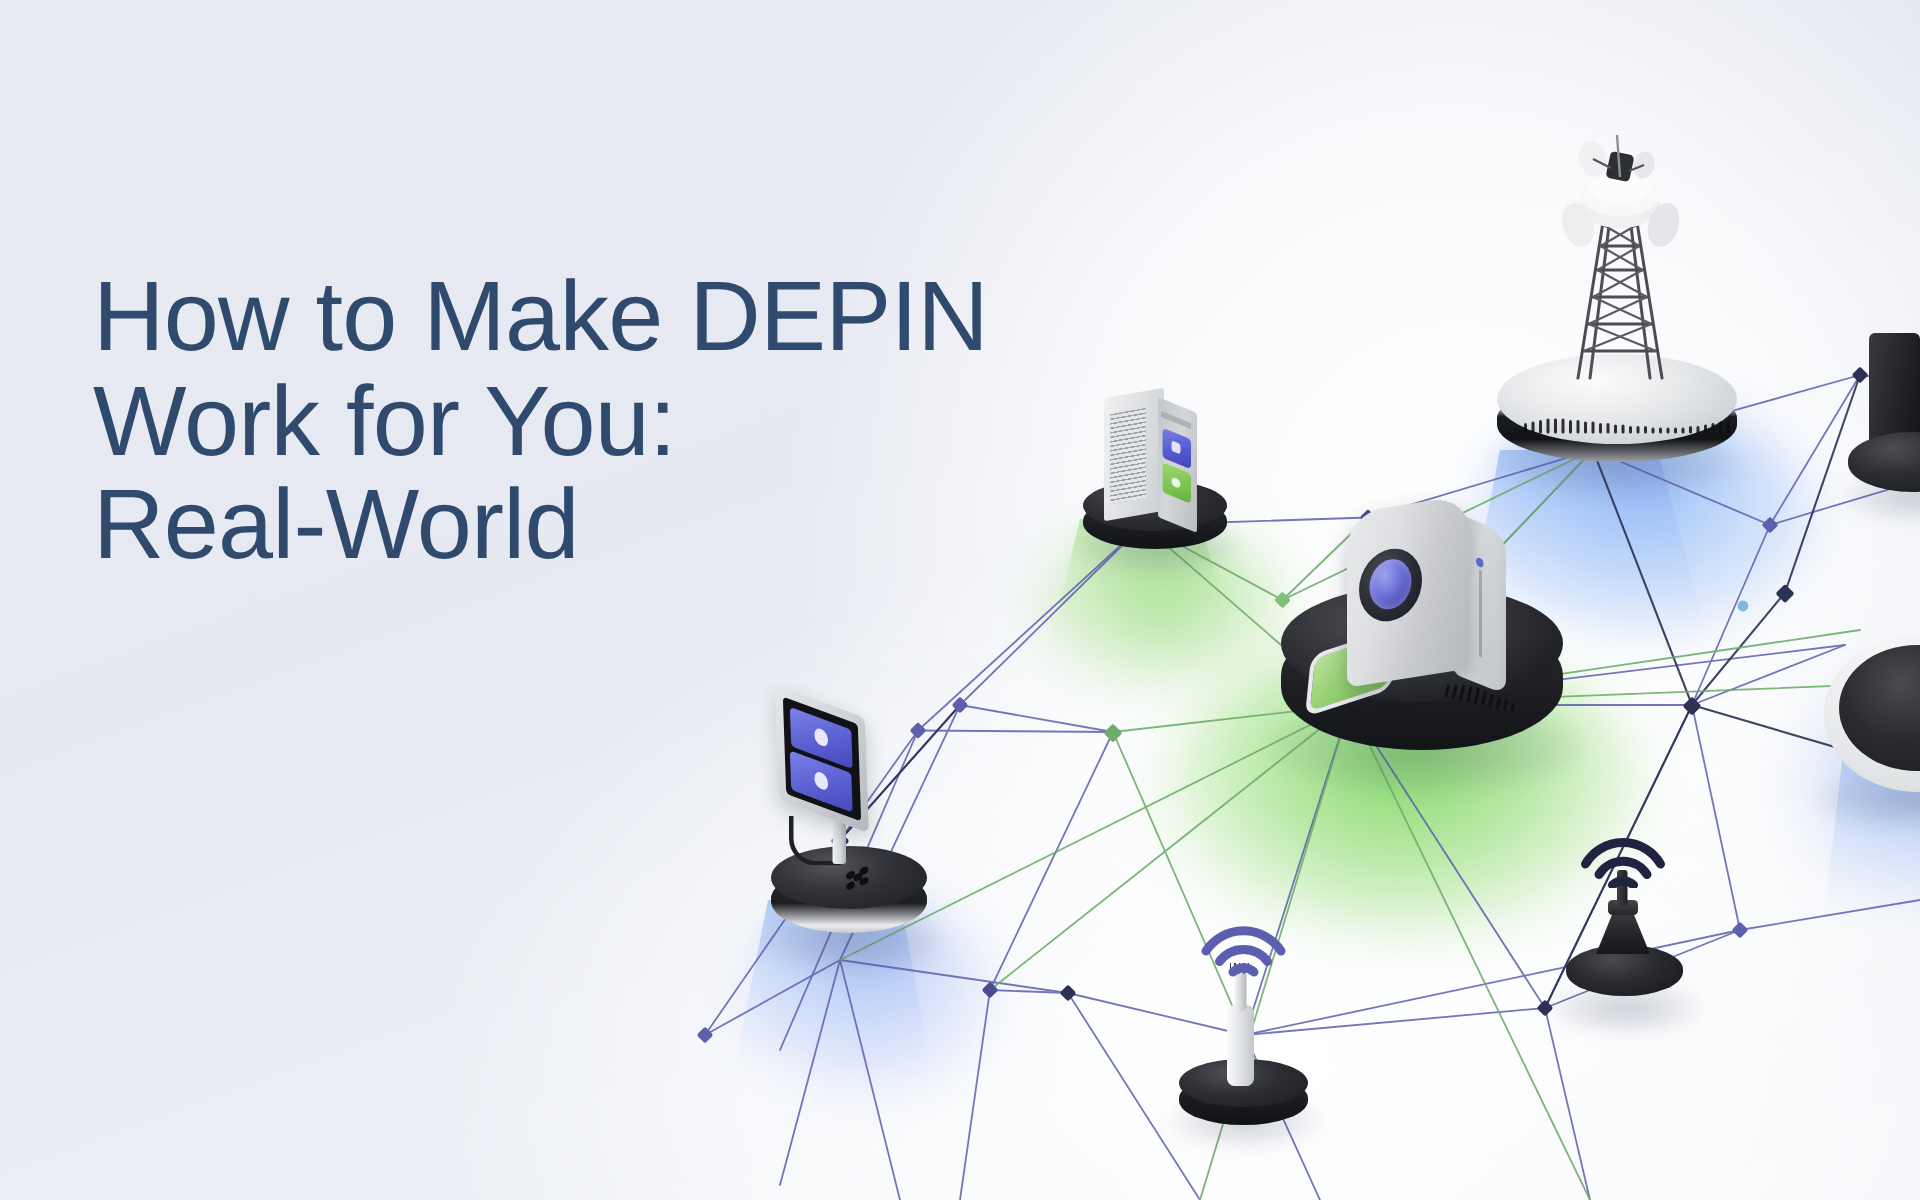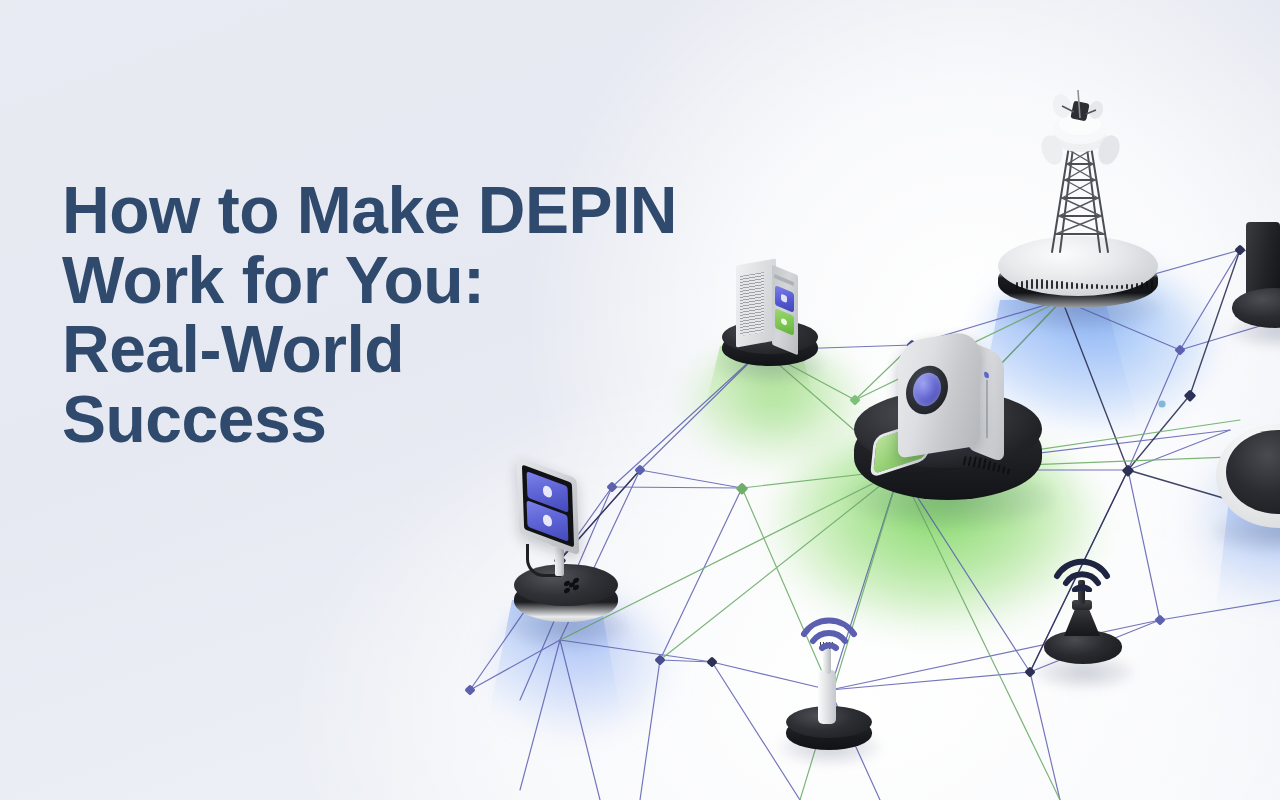--- a/index.html
+++ b/index.html
@@ -43,21 +43,21 @@
     position: absolute;
     left: 62px;
     top: 176px;
     width: 660px;
     z-index: 40;
   }
   .title {
     margin: 0;
     font-size: 66px;
     line-height: 1.055;
-    font-weight: 700;
+    font-weight: 400;
     letter-spacing: -0.5px;
     color: #2f4a6d;
     font-family: "Liberation Sans", sans-serif;
   }
   .title .ln { display: block; white-space: nowrap; }
 
   
   .stage {
     position: absolute;
     inset: 0;
@@ -767,17 +767,16 @@
 
     </div>
 
   </div>
 
   <div class="title-wrap">
     <h1 class="title">
       <span class="ln">How to Make DEPIN</span>
       <span class="ln">Work for You:</span>
       <span class="ln">Real-World</span>
-      <span class="ln">Success</span>
     </h1>
   </div>
 
 </div>
 
 </body></html>

